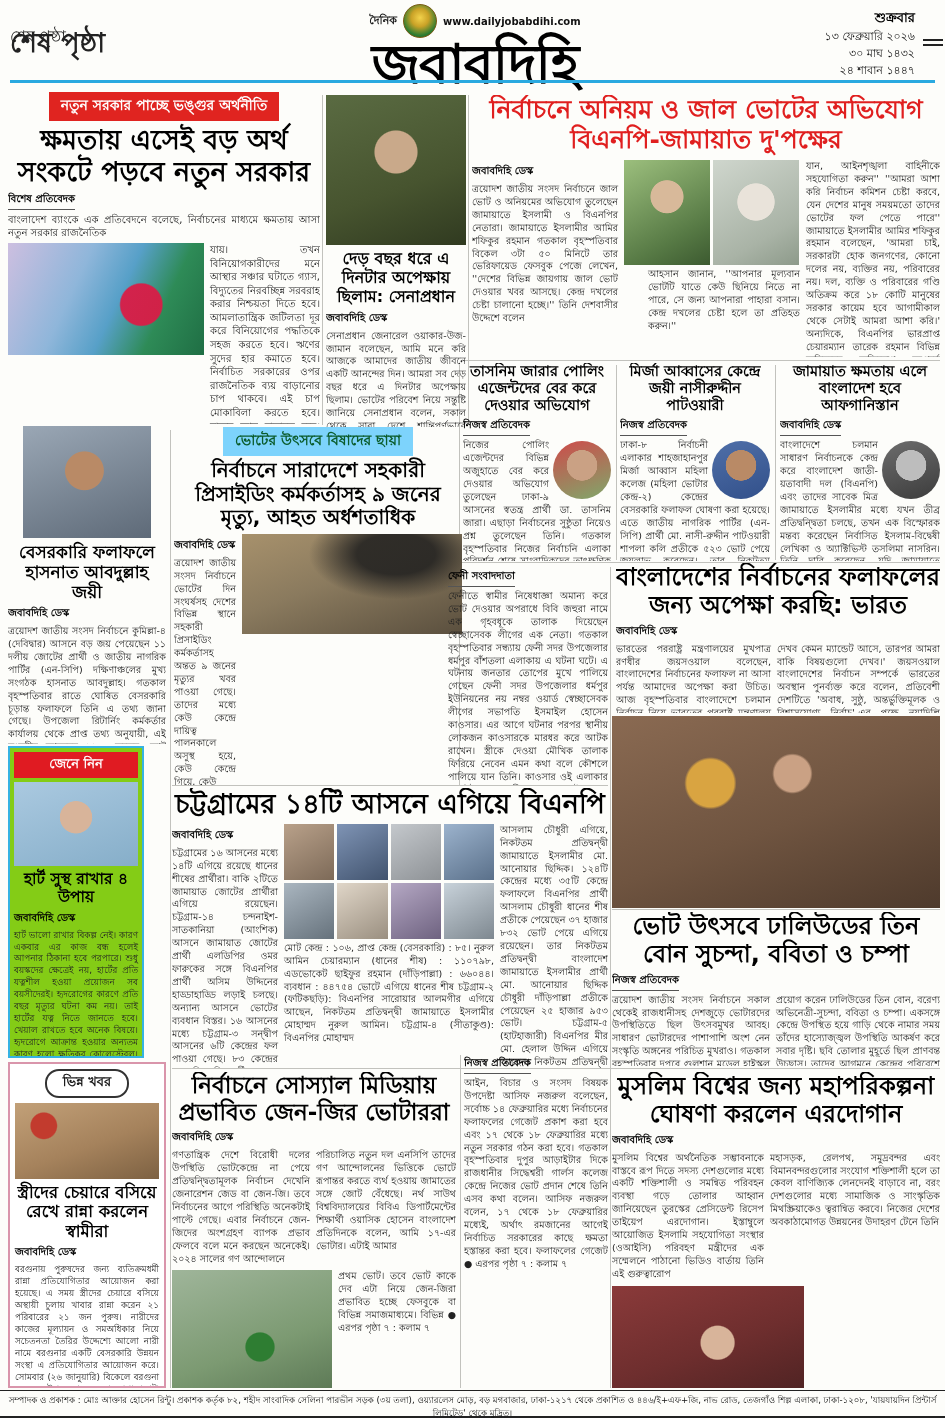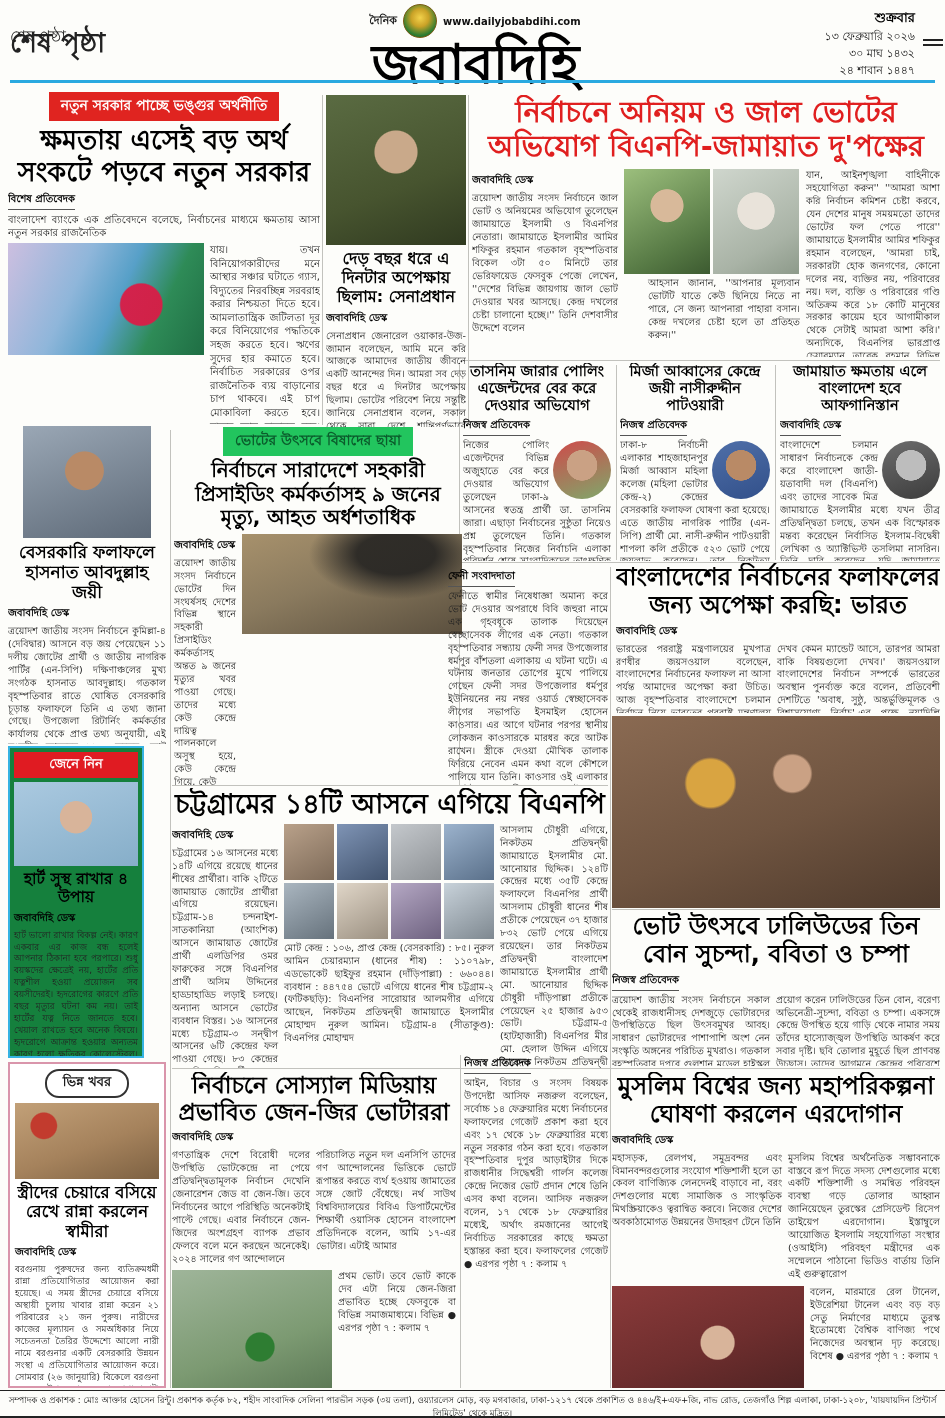--- a/index.html
+++ b/index.html
@@ -23,32 +23,32 @@
   .logo-site { font-size:10px; font-weight:bold; color:#111; }
   .logo-title { font-size:54px; font-weight:900; letter-spacing:-1px; color:#000; line-height:1.0; }
   .dates { text-align:right; font-size:11px; line-height:1.55; color:#111; }
   .dates .day { color:#000000; font-weight:bold; font-size:13px; }
   .mast-lines span { display:block; width:20px; height:2px; background:#222; margin:3px 0; }
   .blue-rule { height:3px; background:#2aa9e0; }
 
   
   .kicker { display:table; margin:0 auto 3px; background:#e02420; color:#fff;
             font-weight:bold; font-size:14px; padding:2px 12px 3px; }
-  .kicker.green { background:#22c55e; color:#0b5c2c; font-size:14px; }
+  .kicker.green { background:#7dd3fc; color:#0b5c2c; font-size:14px; }
   .hl { font-weight:800; color:#000; text-align:center; line-height:1.18; }
   .hl.red { color:#e01f1f; }
   .byline { font-weight:bold; font-size:10px; margin:3px 0 3px; color:#000; }
   .byline.ul { border-bottom:1px solid #555; display:table; padding-bottom:1px; }
   .bd { font-size:10px; line-height:1.36; text-align:justify; color:#222; }
   .bd p { margin-bottom:3px; }
   .bd-sm { font-size:9.5px; }
   .circle { border-radius:50%; }
   section { overflow:hidden; }
   .flexrow { display:flex; gap:6px; }
-  .boxed { border:2px solid #35b3e2; padding:4px; background:#15803d; }
+  .boxed { border:2px solid #35b3e2; padding:4px; background:#84cc16; }
   .boxed-pink { border:2px solid #d995ab; padding:5px; background:#fff; }
   .box-title-red { background:#e01b22; color:#fff; text-align:center; font-weight:bold;
                    font-size:13px; padding:2px 0 3px; margin-bottom:4px; }
   .box-title-pill { display:table; margin:0 auto 5px; border:2px solid #333; border-radius:14px;
                     font-weight:bold; font-size:13px; padding:1px 16px 3px; }
   .pgrid { display:grid; grid-template-columns:repeat(4,1fr); gap:3px; }
   .pgrid .photo { height:56px; }
 
   
   .footer { border-top:1.5px solid #222; border-bottom:2px solid #222; text-align:center;
@@ -120,21 +120,21 @@
          background:radial-gradient(circle at 50% 38%, #c9a98a 0 18%, rgba(0,0,0,0) 19%),
                     linear-gradient(160deg,#5a6b42 0%,#47542f 60%,#303a20 100%);"></div>
     <h2 class="hl" style="font-size:16px; margin-top:5px;">দেড় বছর ধরে এ দিনটার অপেক্ষায় ছিলাম: সেনাপ্রধান</h2>
     <div class="byline">জবাবদিহি ডেস্ক</div>
     <div class="bd bd-sm">
       <p>সেনাপ্রধান জেনারেল ওয়াকার-উজ-জামান বলেছেন, আমি মনে করি আজকে আমাদের জাতীয় জীবনে একটি আনন্দের দিন। আমরা সব দেড় বছর ধরে এ দিনটার অপেক্ষায় ছিলাম। ভোটের পরিবেশ নিয়ে সন্তুষ্টি জানিয়ে সেনাপ্রধান বলেন, সকাল থেকে সারা দেশে শান্তিপূর্ণভাবে ভোটগ্রহণ চলছে। গতকাল বৃহস্পতিবার আন্তর্জাতিক সাংবাদিকদের জন্য স্থাপিত মিডিয়া সেন্টার (আইএমএস) পরিদর্শন শেষে তিনি এসব কথা বলেন। সেনাপ্রধান আরও ● এরপর পৃষ্ঠা ৭ : কলাম ৫</p>
     </div>
   </section>
 
   <section class="abs" style="left:472px; top:95px; width:468px; height:262px;">
-    <h1 class="hl red" style="font-size:29px;">নির্বাচনে অনিয়ম ও জাল ভোটের অভিযোগ বিএনপি-জামায়াত দু'পক্ষের</h1>
+    <h1 class="hl red" style="font-size:25px;">নির্বাচনে অনিয়ম ও জাল ভোটের অভিযোগ বিএনপি-জামায়াত দু'পক্ষের</h1>
     <div class="flexrow" style="margin-top:6px;">
       <div style="width:146px; flex:none;">
         <div class="byline">জবাবদিহি ডেস্ক</div>
         <div class="bd bd-sm">
           <p>ত্রয়োদশ জাতীয় সংসদ নির্বাচনে জাল ভোট ও অনিয়মের অভিযোগ তুলেছেন জামায়াতে ইসলামী ও বিএনপির নেতারা। জামায়াতে ইসলামীর আমির শফিকুর রহমান গতকাল বৃহস্পতিবার বিকেল ৩টা ৫০ মিনিটে তার ভেরিফায়েড ফেসবুক পেজে লেখেন, ''দেশের বিভিন্ন জায়গায় জাল ভোট দেওয়ার খবর আসছে। কেন্দ্র দখলের চেষ্টা চালানো হচ্ছে।'' তিনি দেশবাসীর উদ্দেশে বলেন</p>
         </div>
       </div>
       <div style="width:176px; flex:none;">
         <div class="flexrow" style="gap:3px;">
           <div class="photo" style="width:86px; height:105px;
@@ -323,30 +323,27 @@
     <div class="byline ul">নিজস্ব প্রতিবেদক</div>
     <div class="bd bd-sm">
       <p>আইন, বিচার ও সংসদ বিষয়ক উপদেষ্টা আসিফ নজরুল বলেছেন, সর্বোচ্চ ১৪ ফেব্রুয়ারির মধ্যে নির্বাচনের ফলাফলের গেজেট প্রকাশ করা হবে এবং ১৭ থেকে ১৮ ফেব্রুয়ারির মধ্যে নতুন সরকার গঠন করা হবে। গতকাল বৃহস্পতিবার দুপুর আড়াইটার দিকে রাজধানীর সিদ্ধেশ্বরী গার্লস কলেজ কেন্দ্রে নিজের ভোট প্রদান শেষে তিনি এসব কথা বলেন। আসিফ নজরুল বলেন, ১৭ থেকে ১৮ ফেব্রুয়ারির মধ্যেই, অর্থাৎ রমজানের আগেই নির্বাচিত সরকারের কাছে ক্ষমতা হস্তান্তর করা হবে। ফলাফলের গেজেট ● এরপর পৃষ্ঠা ৭ : কলাম ৭</p>
     </div>
   </section>
 
   <section class="abs" style="left:612px; top:1072px; width:328px; height:316px;">
     <h2 class="hl" style="font-size:24px;">মুসলিম বিশ্বের জন্য মহাপরিকল্পনা ঘোষণা করলেন এরদোগান</h2>
     <div class="byline">জবাবদিহি ডেস্ক</div>
     <div class="flexrow bd bd-sm">
+      <p style="width:152px; flex:none;">মুসলিম বিশ্বের অর্থনৈতিক সম্ভাবনাকে বাস্তবে রূপ দিতে সদস্য দেশগুলোর মধ্যে একটি শক্তিশালী ও সমন্বিত পরিবহন ব্যবস্থা গড়ে তোলার আহ্বান জানিয়েছেন তুরস্কের প্রেসিডেন্ট রিসেপ তাইয়েপ এরদোগান। ইস্তাম্বুলে আয়োজিত ইসলামি সহযোগিতা সংস্থার (ওআইসি) পরিবহণ মন্ত্রীদের এক সম্মেলনে পাঠানো ভিডিও বার্তায় তিনি এই গুরুত্বারোপ</p>
       <p style="flex:1;">মহাসড়ক, রেলপথ, সমুদ্রবন্দর এবং বিমানবন্দরগুলোর সংযোগ শক্তিশালী হলে তা কেবল বাণিজ্যিক লেনদেনই বাড়াবে না, বরং দেশগুলোর মধ্যে সামাজিক ও সাংস্কৃতিক মিথস্ক্রিয়াকেও ত্বরান্বিত করবে। নিজের দেশের অবকাঠামোগত উন্নয়নের উদাহরণ টেনে তিনি</p>
-      <p style="width:152px; flex:none;">মুসলিম বিশ্বের অর্থনৈতিক সম্ভাবনাকে বাস্তবে রূপ দিতে সদস্য দেশগুলোর মধ্যে একটি শক্তিশালী ও সমন্বিত পরিবহন ব্যবস্থা গড়ে তোলার আহ্বান জানিয়েছেন তুরস্কের প্রেসিডেন্ট রিসেপ তাইয়েপ এরদোগান। ইস্তাম্বুলে আয়োজিত ইসলামি সহযোগিতা সংস্থার (ওআইসি) পরিবহণ মন্ত্রীদের এক সম্মেলনে পাঠানো ভিডিও বার্তায় তিনি এই গুরুত্বারোপ</p>
     </div>
     <div class="flexrow" style="margin-top:2px;">
       <div class="photo" style="width:192px; height:126px; flex:none;
            background:radial-gradient(circle at 55% 45%, #d8b49a 0 13%, rgba(0,0,0,0) 14%),
                       linear-gradient(160deg,#8a3a3a 0%,#6e2e2e 50%,#472020 100%);"></div>
-      <div class="bd bd-sm" style="flex:1;">
-        <p>বলেন, মারমারে রেল টানেল, ইউরেশিয়া টানেল এবং বড় বড় সেতু নির্মাণের মাধ্যমে তুরস্ক ইতোমধ্যে বৈশ্বিক বাণিজ্য পথে নিজেদের অবস্থান দৃঢ় করেছে। বিশেষ ● এরপর পৃষ্ঠা ৭ : কলাম ৭</p>
-      </div>
     </div>
   </section>
 
   <footer class="abs footer" style="left:0; top:1390px; width:945px; height:28px;">
     <div>সম্পাদক ও প্রকাশক : মোঃ আক্তার হোসেন রিন্টু। প্রকাশক কর্তৃক ৮২, শহীদ সাংবাদিক সেলিনা পারভীন সড়ক (৩য় তলা), ওয়্যারলেস মোড়, বড় মগবাজার, ঢাকা-১২১৭ থেকে প্রকাশিত ও ৪৪৬/ই+এফ+জি, নাভ রোড, তেজগাঁও শিল্প এলাকা, ঢাকা-১২০৮, 'যায়যায়দিন প্রিন্টার্স লিমিটেড' থেকে মুদ্রিত।</div>
 
   </footer>
 
 </div>
 

